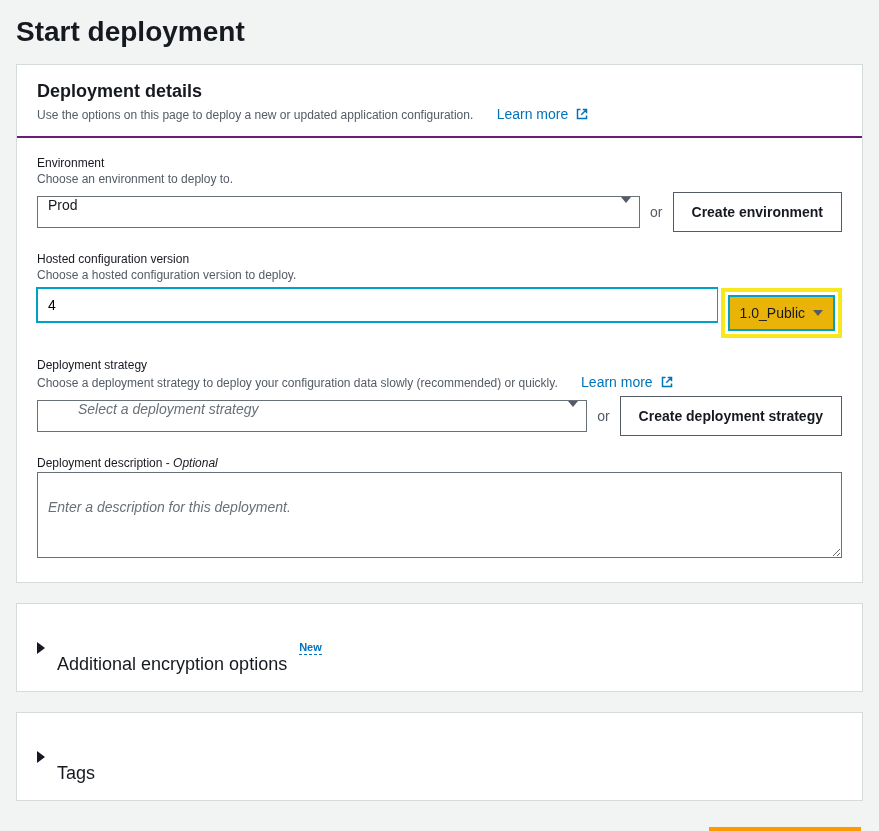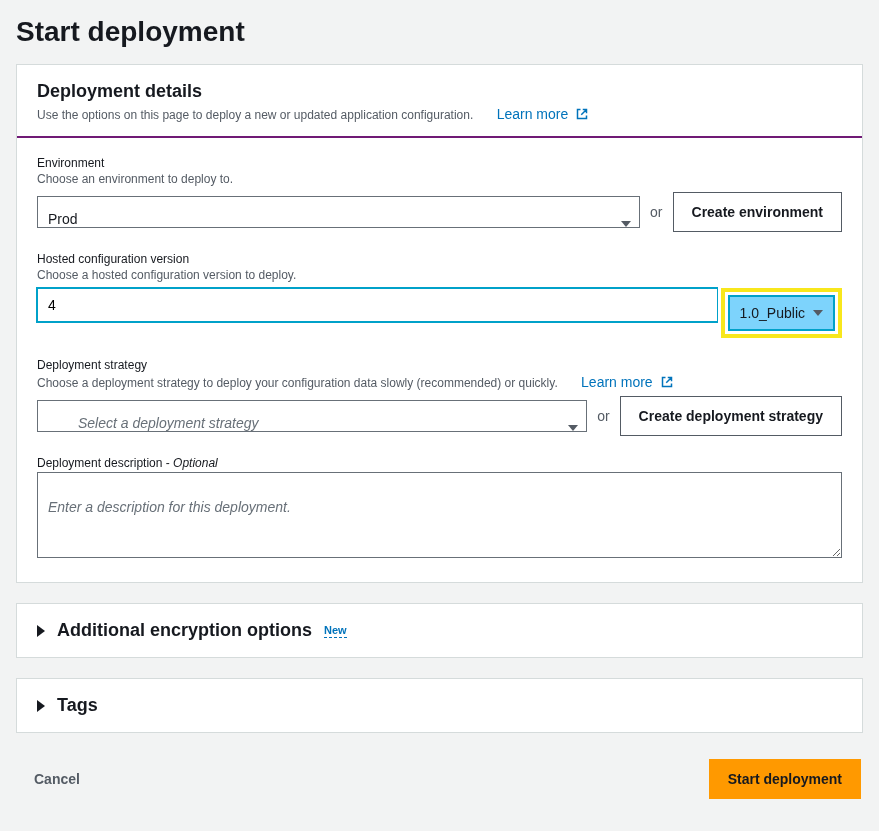--- a/index.html
+++ b/index.html
@@ -44,21 +44,21 @@
     }
     .field-desc {
       font-size: 12px;
       color: #545b64;
       margin-bottom: 6px;
     }
     .row { display: flex; align-items: center; gap: 10px; }
     .select-box {
       flex: 1;
       display: flex;
-      align-items: flex-end;
+      align-items: flex-start;
       justify-content: space-between;
       height: 32px;
       border: 1px solid #687078;
       background: #fff;
       padding: 0 8px 0 10px;
       font-size: 14px;
       cursor: pointer;
     }
     .select-box.placeholder { color: #687078; font-style: italic; padding-left: 40px; }
     .caret {
@@ -113,21 +113,21 @@
     .version-picker {
       display: flex;
       align-items: center;
       gap: 8px;
       height: 34px;
       border: 1px solid #00a1c9;
       box-shadow: 0 0 0 1px #00a1c9;
       padding: 0 10px;
       font-size: 14px;
       cursor: pointer;
-      background: #7dd3fc;
+      background: #eab308;
       white-space: nowrap;
     }
     .optional { font-style: italic; }
     textarea.desc-input {
       width: 100%;
       min-height: 86px;
       border: 1px solid #687078;
       padding: 26px 10px;
       font-size: 14px;
       font-family: Liberation Sans, sans-serif;
@@ -143,21 +143,21 @@
       align-items: center;
       gap: 12px;
     }
     .disclosure {
       width: 0; height: 0;
       border-top: 6px solid transparent;
       border-bottom: 6px solid transparent;
       border-left: 8px solid #16191f;
       cursor: pointer;
     }
-    .expand-title { font-size: 18px; font-weight: 700; }
+    .expand-title { font-size: 18px; font-weight: 400; margin-top: 34px; }
     .new-badge {
       font-size: 11px;
       font-weight: 700;
       color: #0073bb;
       border-bottom: 1px dashed #0073bb;
       padding-bottom: 1px;
     }
     .footer-actions {
       display: flex;
       justify-content: space-between;

